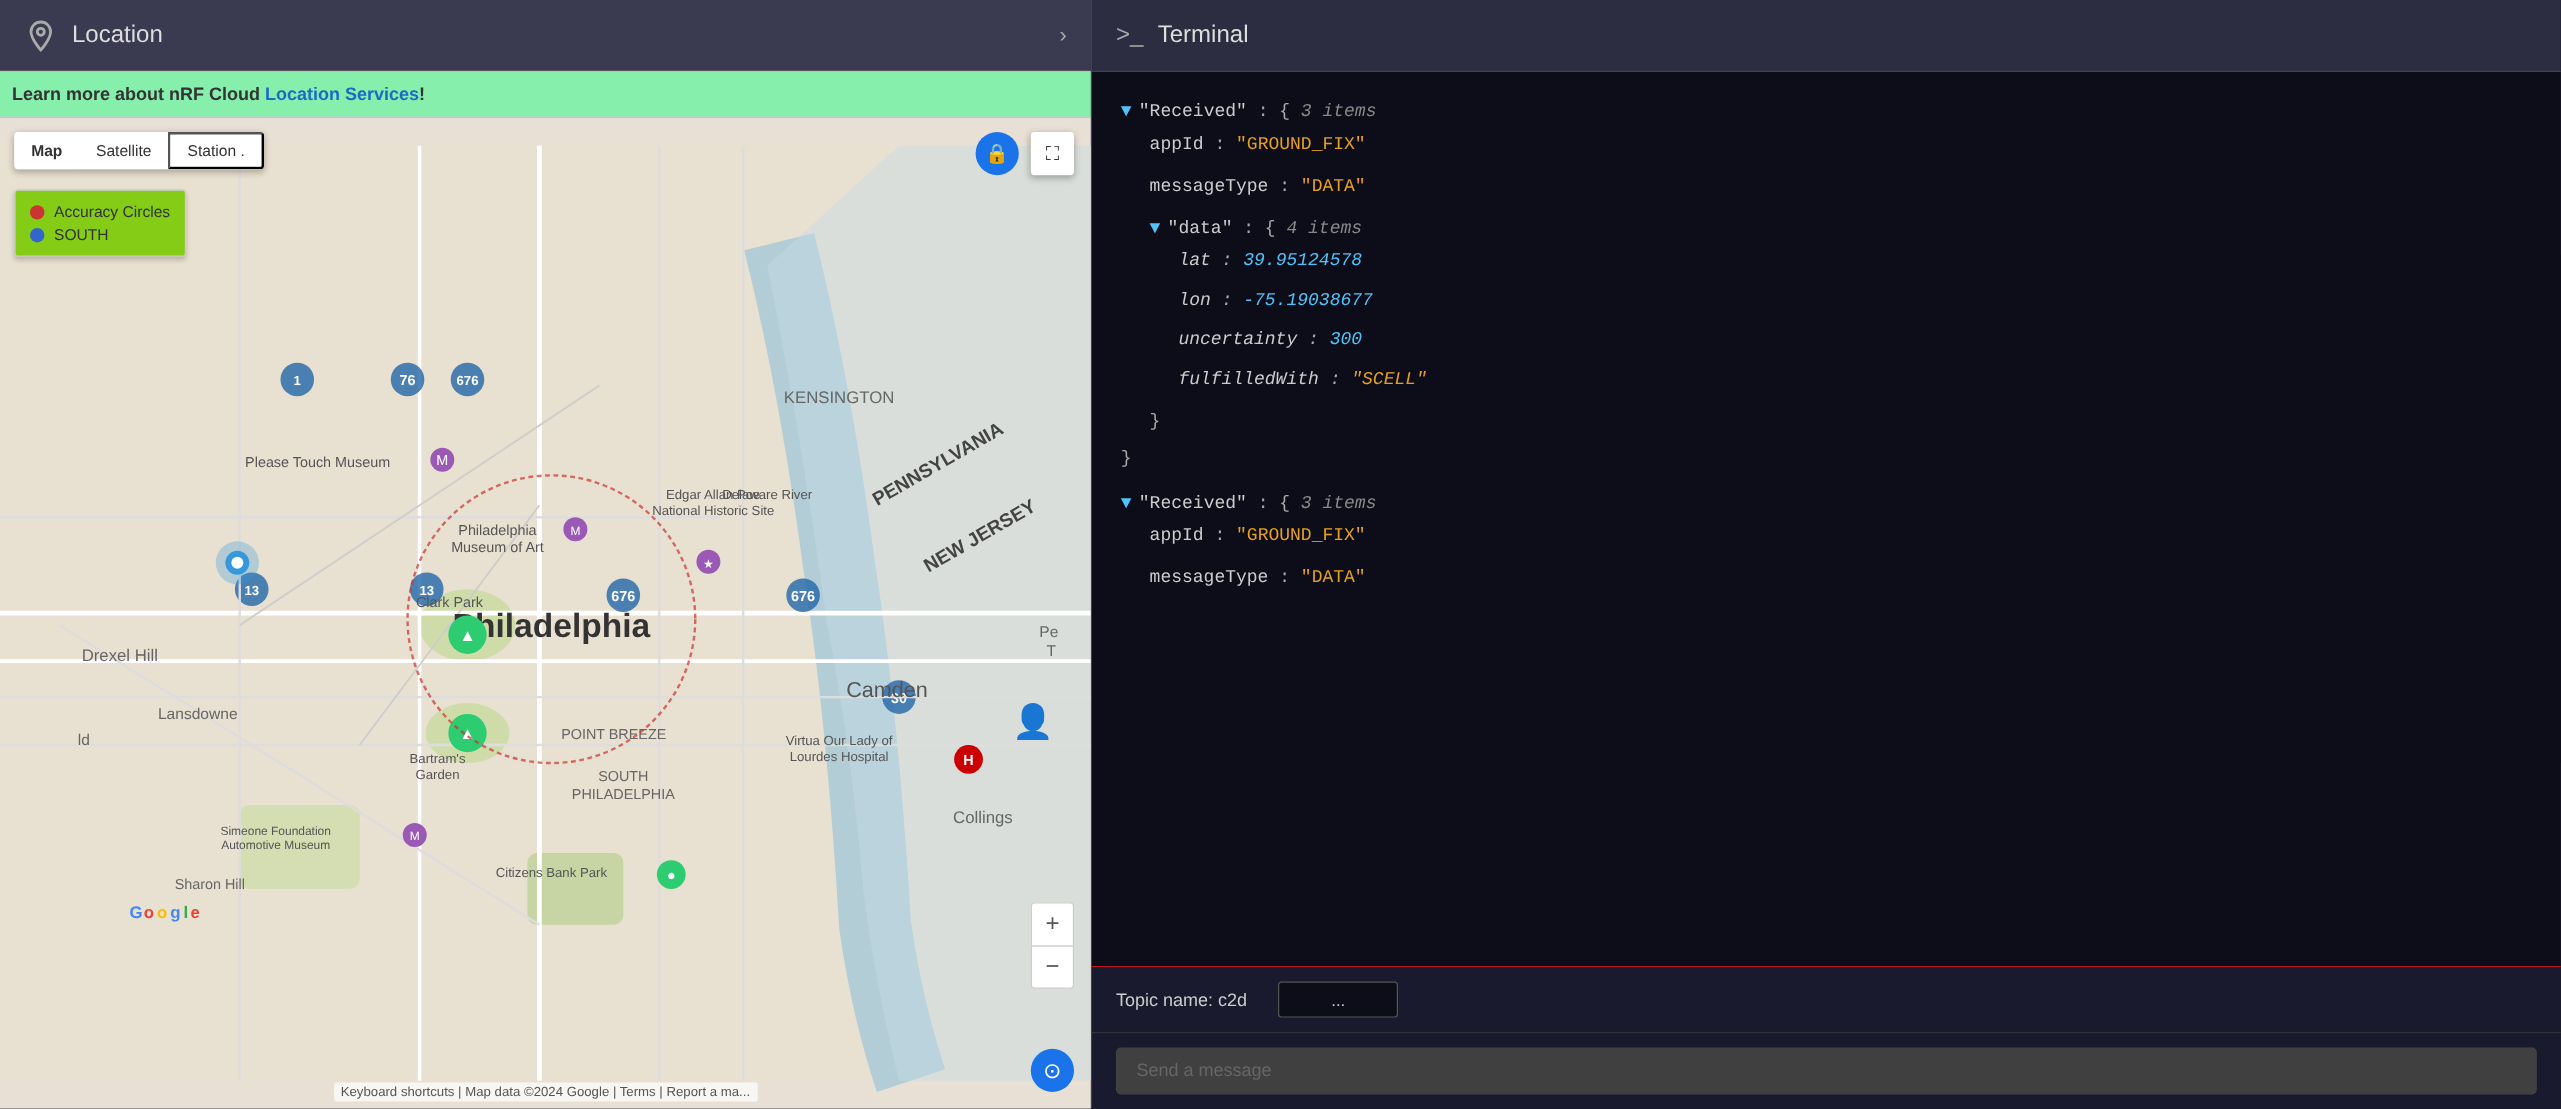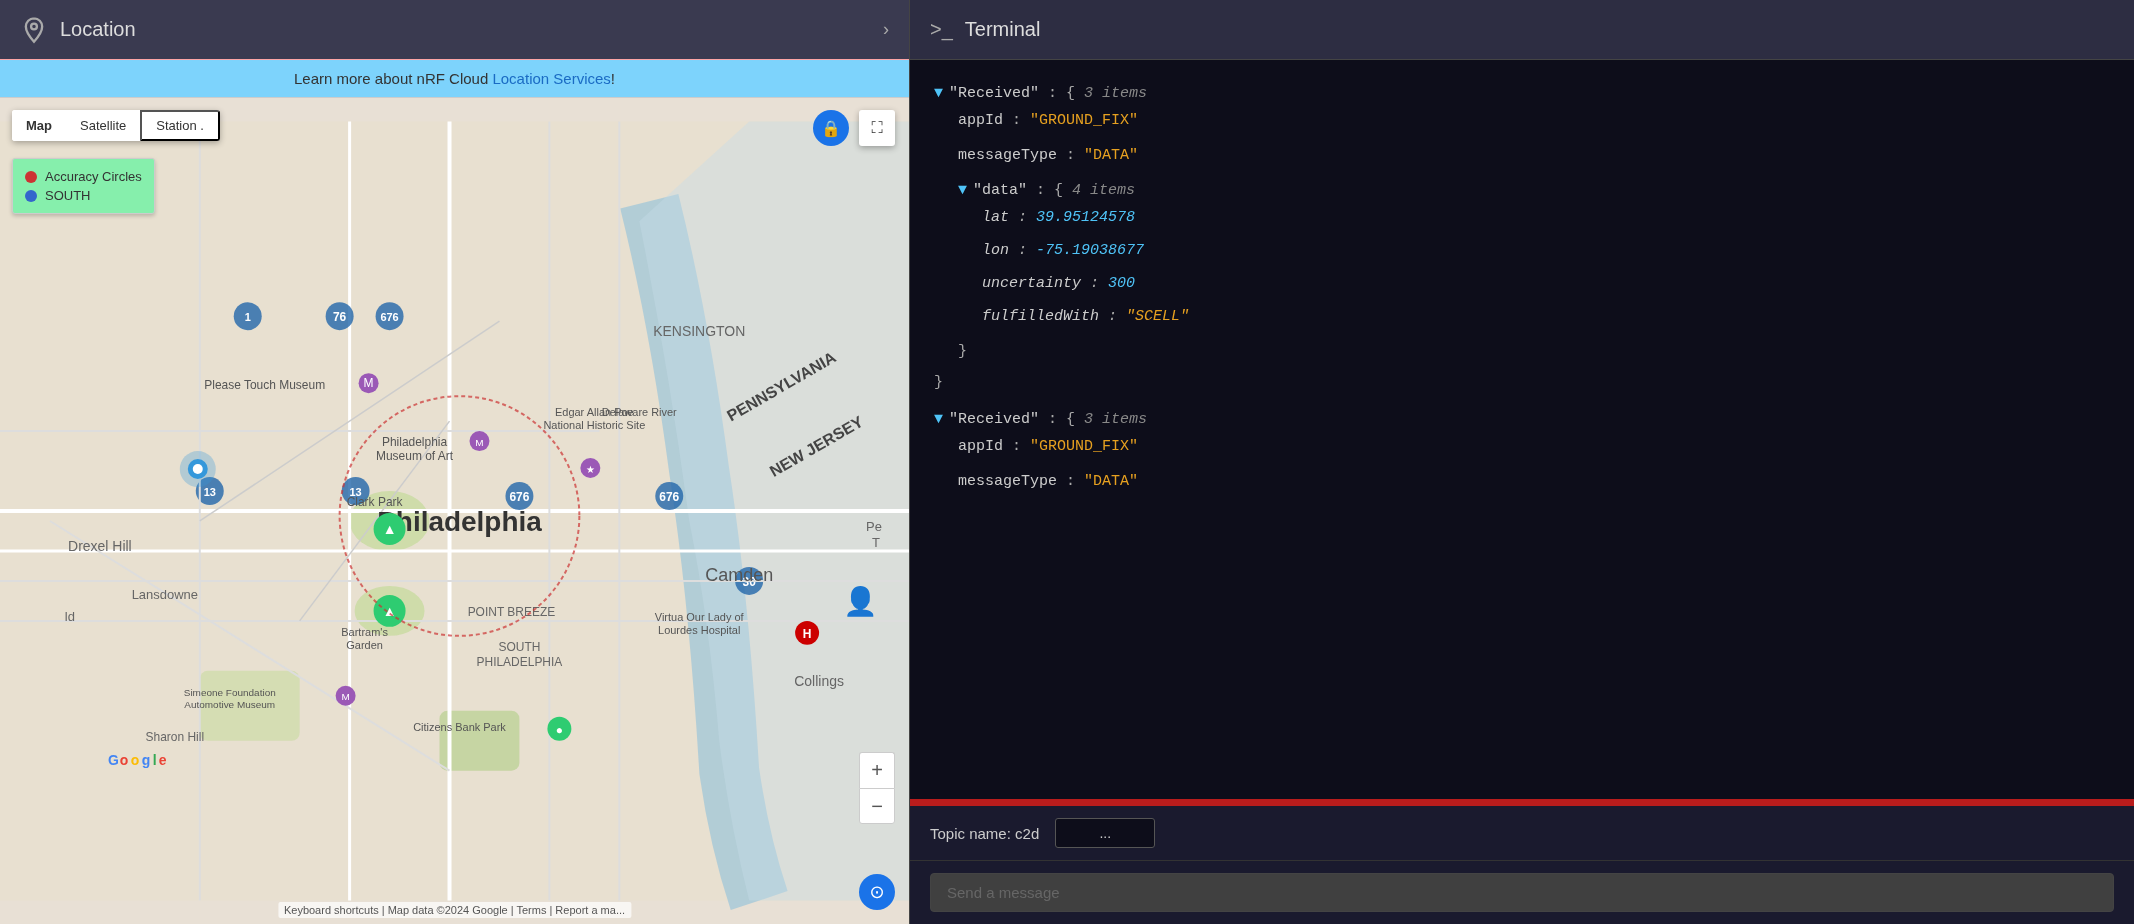--- a/index.html
+++ b/index.html
@@ -50,26 +50,27 @@
       font-size: 20px;
       font-weight: 400;
     }
 
     .location-chevron {
       color: #aaa;
       font-size: 18px;
     }
 
     .map-banner {
-      background: #7dd3fc;
-      text-align: center;
+      background: #86efac;
+      text-align: left;
       padding: 10px;
       font-size: 15px;
       color: #333;
       border-bottom: 1px solid #ccc;
+      font-weight: bold;
     }
 
     .map-banner a {
       color: #1a6bc4;
       text-decoration: none;
     }
 
     .map-container {
       flex: 1;
       position: relative;
@@ -150,21 +151,21 @@
       box-shadow: 0 2px 6px rgba(0,0,0,0.3);
       font-size: 16px;
       color: #333;
     }
 
     
     .map-legend {
       position: absolute;
       top: 60px;
       left: 12px;
-      background: #86efac;
+      background: #84cc16;
       border: 1px solid #ccc;
       border-radius: 3px;
       padding: 8px 12px;
       z-index: 10;
       box-shadow: 0 2px 4px rgba(0,0,0,0.2);
     }
 
     .legend-item {
       display: flex;
       align-items: center;
@@ -311,25 +312,25 @@
 
     .json-key { color: #cccccc; }
     .json-string { color: #e6a020; }
     .json-number { color: #4fc3f7; }
     .json-punctuation { color: #aaaaaa; }
     .json-comment { color: #888888; font-style: italic; }
     .json-triangle { color: #4fc3f7; margin-right: 6px; cursor: pointer; }
 
     .terminal-footer {
       background: #1a1a2e;
-      border-top: 7px solid #b91c1c;
+      border-top: 1px solid #b91c1c;
       padding: 12px 20px;
       display: flex;
       align-items: center;
-      gap: 16px;
+      gap: 26px;
     }
 
     .topic-label {
       color: #ccc;
       font-size: 15px;
       white-space: nowrap;
     }
 
     .topic-input {
       background: #0d0d1a;

